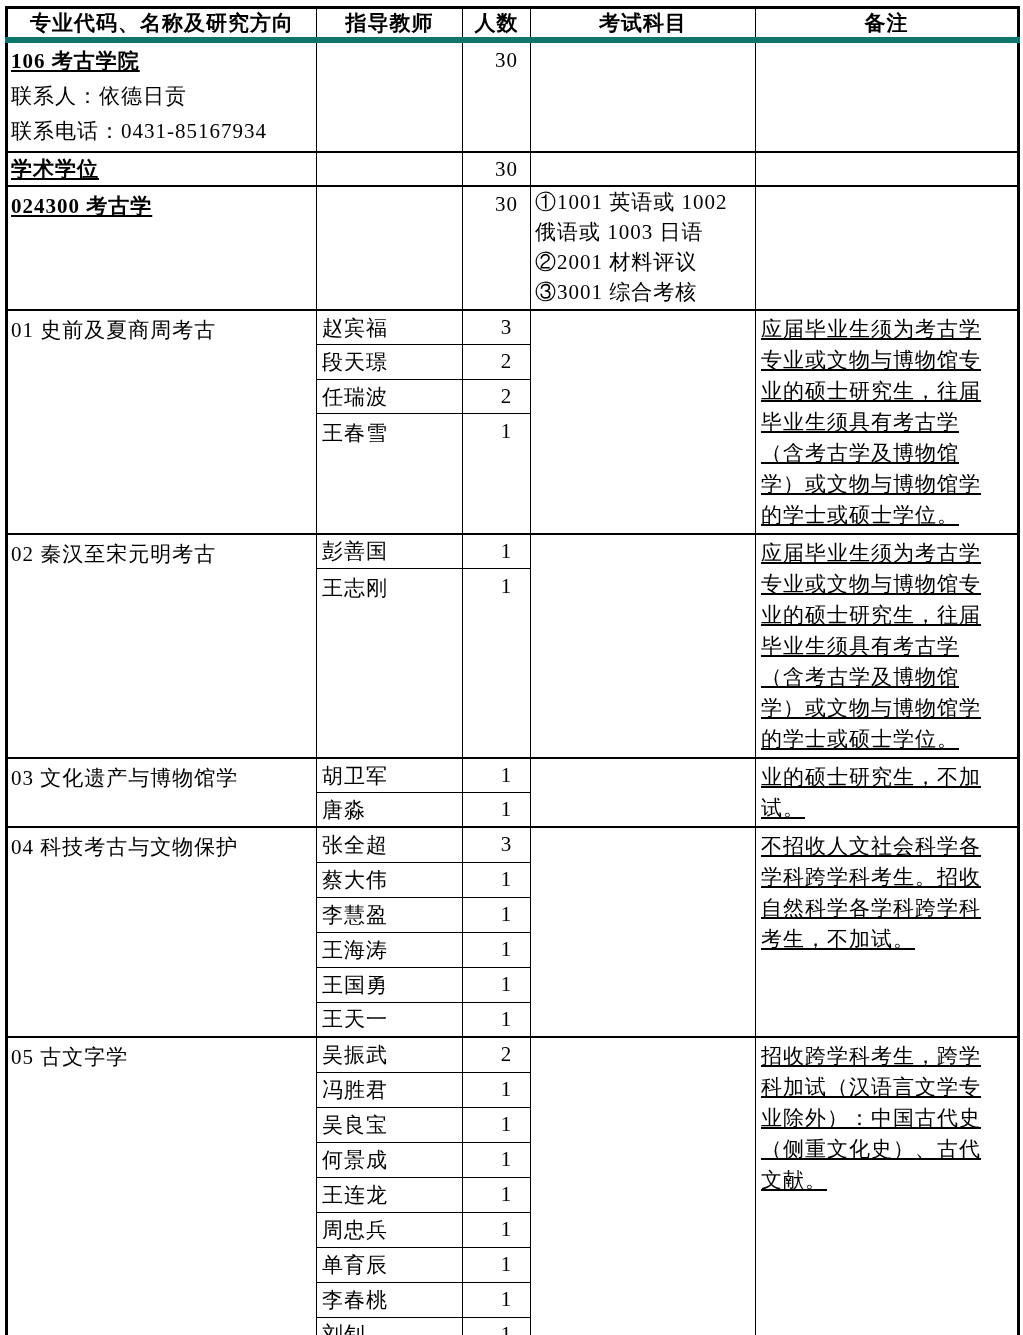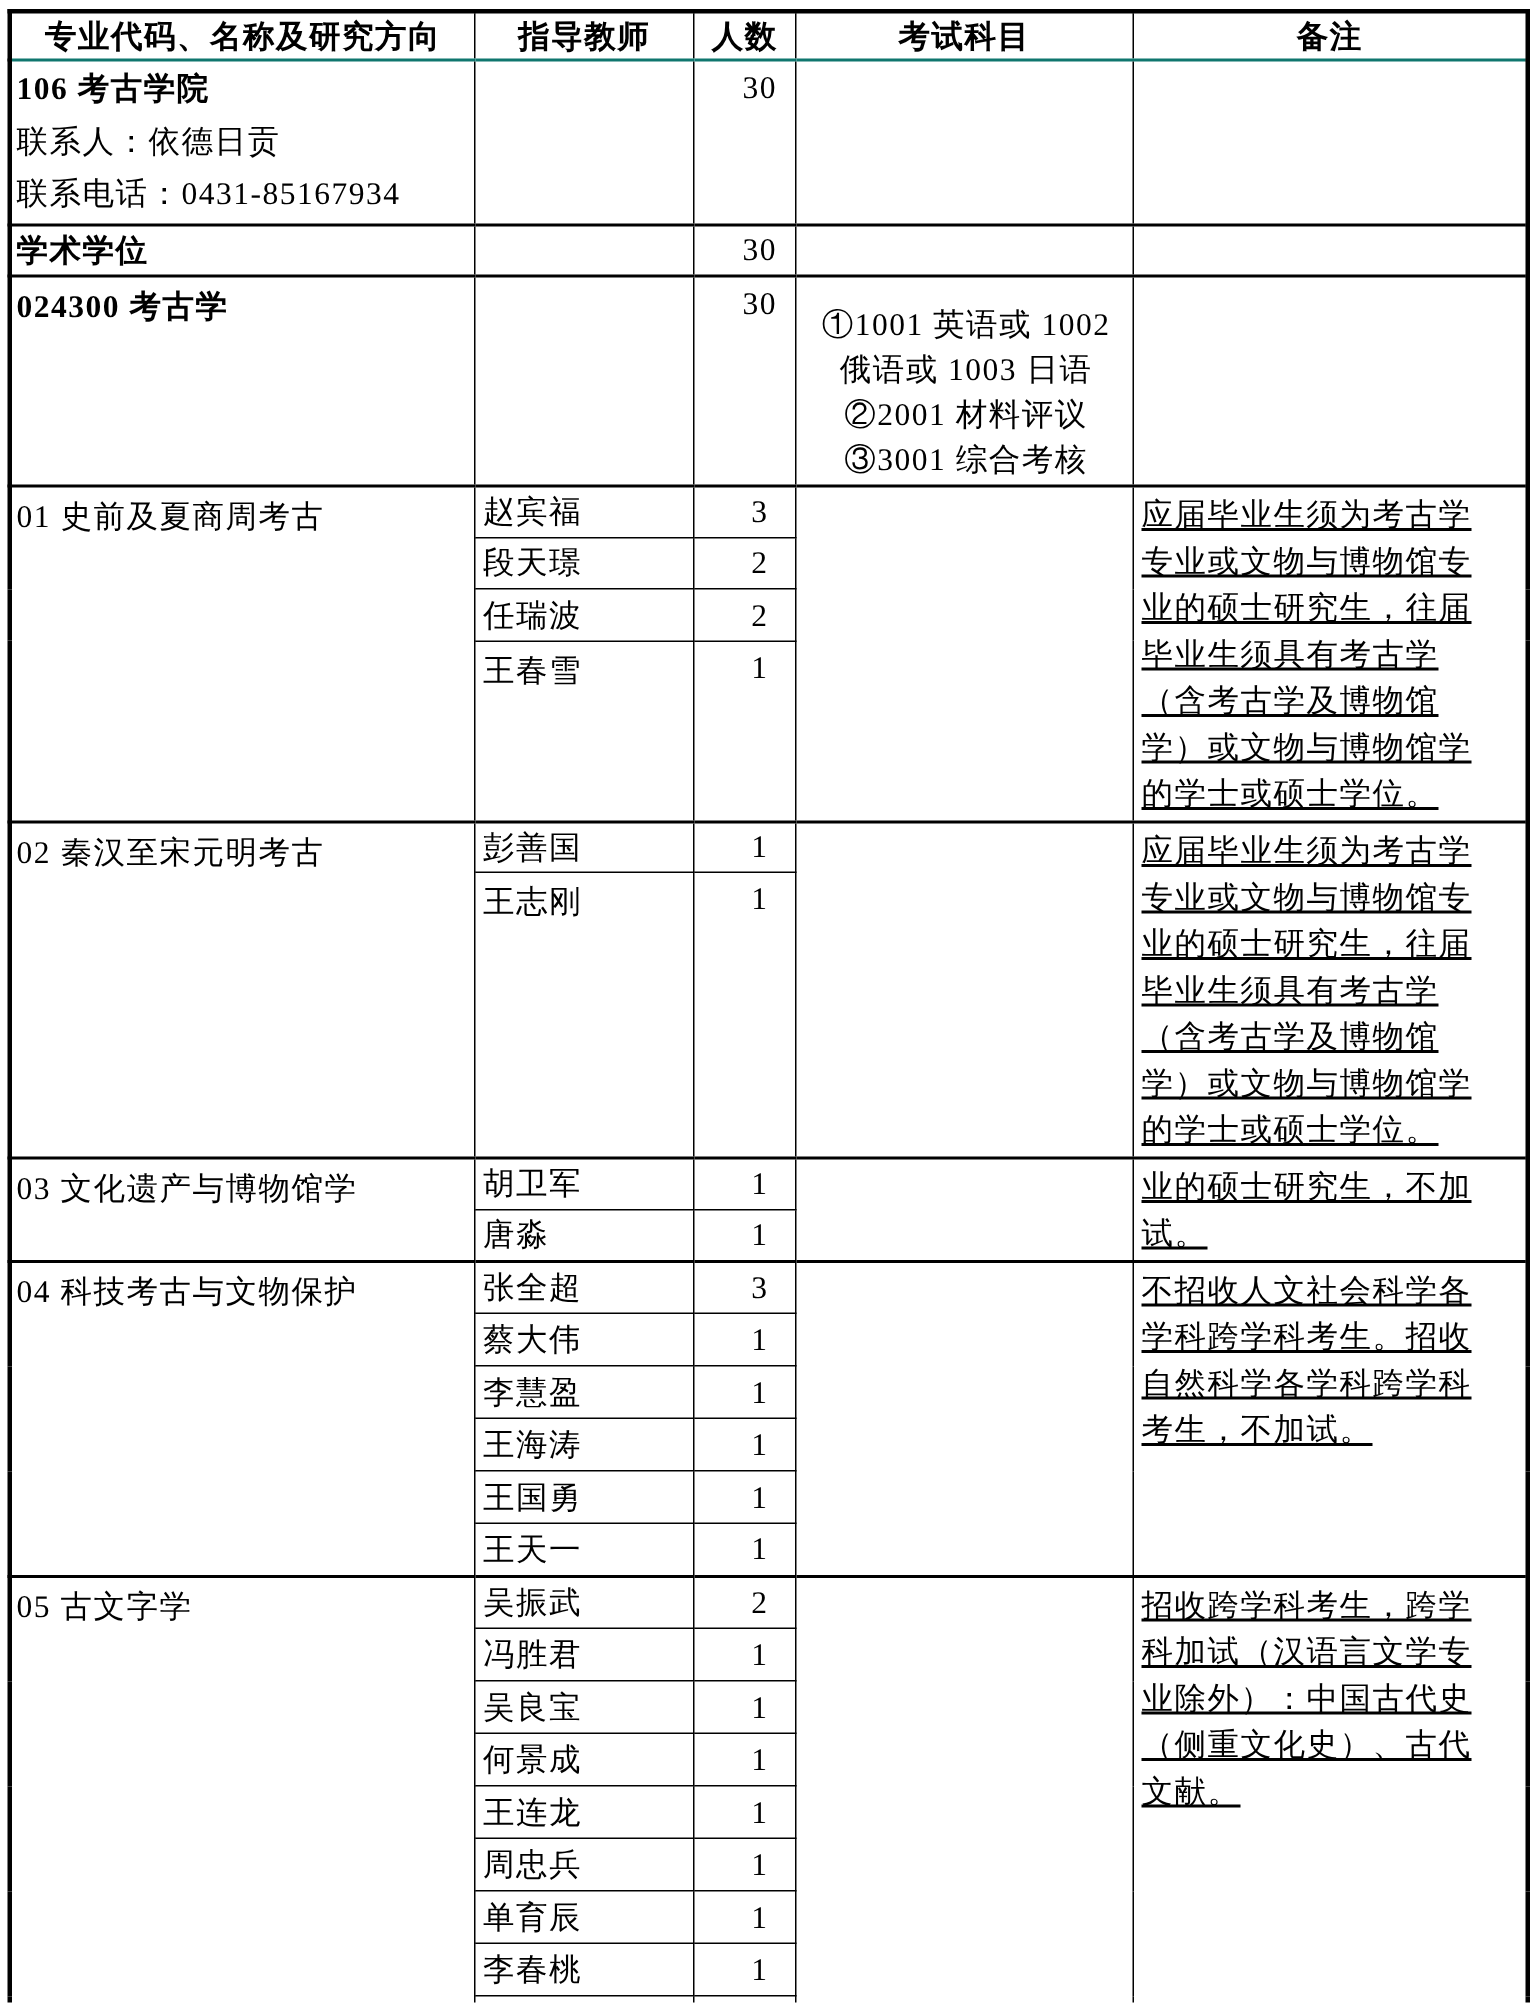--- a/index.html
+++ b/index.html
@@ -25,44 +25,44 @@
   }
   td, th {
     border: 1px solid #000;
     padding: 0;
     vertical-align: middle;
     overflow: hidden;
     font-weight: normal;
   }
   
   tr.sec > td, tr.sec > th { border-top: 2px solid #000; }
-  tr.head-row > th { border-bottom: 2px solid #0f766e; }
+  tr.head-row > th { border-bottom: 6px solid #0f766e; }
 
   .head-row { height: 32px; }
   .head-row th { text-align: center; font-weight: bold; }
 
   .r-college { height: 106px; }
   .r-degree  { height: 33px; }
   .r-major   { height: 122px; }
 
   .rh33  { height: 33px; margin-left: 32px; }
   .rh34  { height: 34px; }
   .rh35  { height: 35px; }
   .rh118 { height: 118px; }
   .rh190 { height: 190px; }
 
   .c-name   { text-align: left; padding: 2px 3px 2px 3px; }
   .c-teacher{ text-align: left; padding-left: 5px; }
   .c-count  { text-align: center; padding-left: 20px; }
-  .c-exam   { text-align: center; padding: 16px 2px 2px 4px; line-height: 30px; }
+  .c-exam   { text-align: left; padding: 0 2px 2px 4px; line-height: 30px; }
   .c-remark { text-align: left; padding: 3px 2px 2px 5px; line-height: 31px; text-decoration: underline; }
 
   .v-top { vertical-align: top; }
   .pad-top { padding-top: 5px; }
-  .bold { font-weight: bold; }
+  .bold { font-weight: bold; text-decoration: underline; }
   .pre { white-space: pre-line; }
 
   .college-lines { line-height: 35px; padding-top: 1px; }
 </style>
 </head>
 <body>
 
 <table class="doc">
   <colgroup>
     <col style="width:310px">

